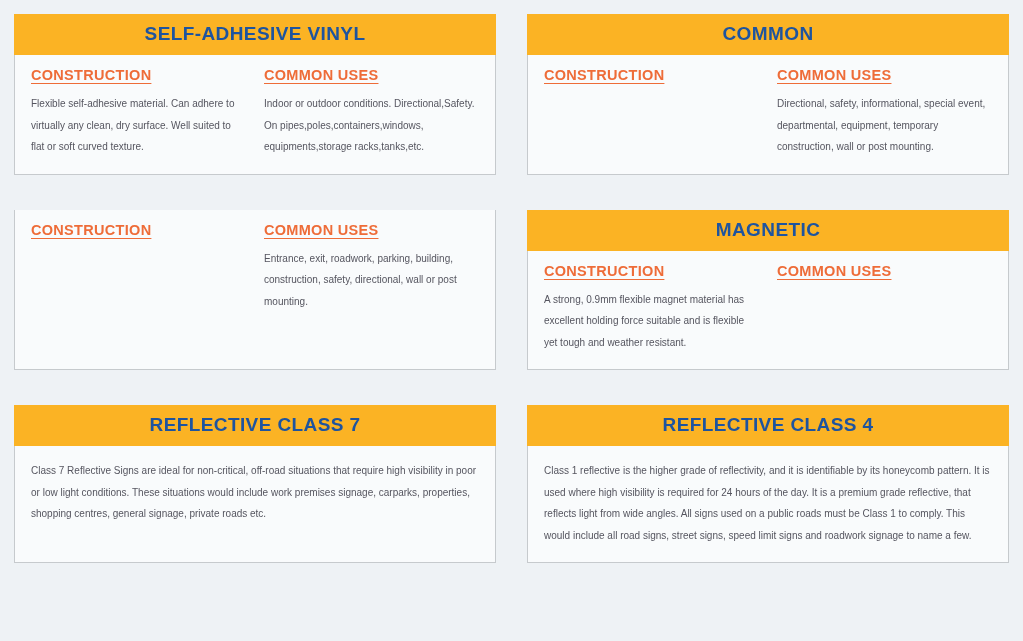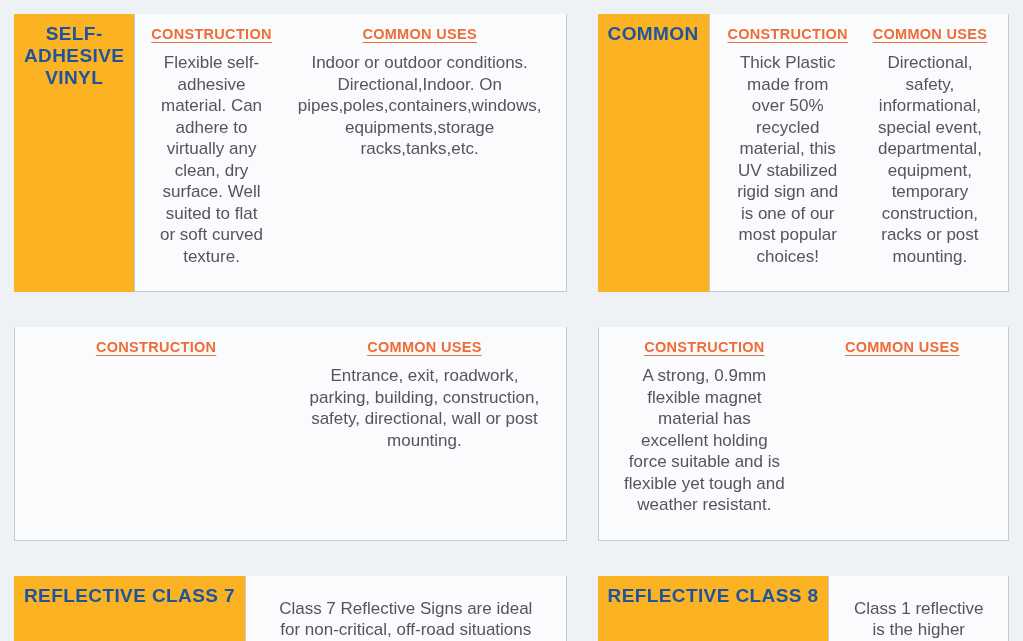--- a/index.html
+++ b/index.html
@@ -11,60 +11,59 @@
     font-family: "Liberation Sans", sans-serif;
     padding: 14px;
     overflow: hidden;
   }
   .grid {
     display: grid;
     grid-template-columns: 1fr 1fr;
     column-gap: 31px;
     row-gap: 35px;
   }
-  .card { display: flex; }
+  .card { display: flex; flex-direction: column; }
   .card-header {
     background: var(--header-bg, #fbb324);
     text-align: center;
     padding: 9px 10px 10px;
   }
   .card-title {
     margin: 0;
     color: var(--header-text, #1e549f);
     font-size: 19px;
     font-weight: bold;
     letter-spacing: 0.4px;
   }
   .card-body {
     flex: 1;
     background: var(--card-bg, #f9fbfc);
     border: 1px solid var(--card-border, #c6cacd);
     border-top: none;
     padding: 12px 16px 16px;
-    text-align: center;
   }
   .two-col {
     display: grid;
     grid-template-columns: 1fr 1fr;
     column-gap: 18px;
     align-items: start;
   }
   .subhead {
     margin: 0 0 10px;
     color: var(--subheading-color, #ee6c38);
     font-size: 14.5px;
     font-weight: bold;
     letter-spacing: 0.3px;
     text-decoration: underline;
     text-underline-offset: 3px;
   }
   .body-text {
-    margin: 8px;
+    margin: 0;
     color: var(--body-text-color, #55555f);
-    font-size: 17px;
+    font-size: 10px;
     line-height: 21.5px;
     overflow-wrap: break-word;
   }
   .single .body-text { padding-top: 2px; }
 </style>
 </head>
 <body>
 
 <div class="grid">
 
@@ -72,54 +71,56 @@
     <header class="card-header">
       <h2 class="card-title">SELF-ADHESIVE VINYL</h2>
     </header>
     <div class="card-body two-col">
       <div>
         <h3 class="subhead">CONSTRUCTION</h3>
         <p class="body-text">Flexible self-adhesive material. Can adhere to virtually any clean, dry surface. Well suited to flat or soft curved texture.</p>
       </div>
       <div>
         <h3 class="subhead">COMMON USES</h3>
-        <p class="body-text">Indoor or outdoor conditions. Directional,Indoor. On pipes,poles,containers,windows, equipments,storage racks,tanks,etc.</p>
+        <p class="body-text">Indoor or outdoor conditions. Directional,Safety. On pipes,poles,containers,windows, equipments,storage racks,tanks,etc.</p>
       </div>
     </div>
   </section>
 
   <section class="card">
     <header class="card-header">
       <h2 class="card-title">COMMON</h2>
     </header>
     <div class="card-body two-col">
       <div>
         <h3 class="subhead">CONSTRUCTION</h3>
-        <p class="body-text">Thick Plastic made from over 50% recycled material, this UV stabilized rigid sign and is one of our most popular choices!</p>
       </div>
       <div>
         <h3 class="subhead">COMMON USES</h3>
-        <p class="body-text">Directional, safety, informational, special event, departmental, equipment, temporary construction, racks or post mounting.</p>
+        <p class="body-text">Directional, safety, informational, special event, departmental, equipment, temporary construction, wall or post mounting.</p>
       </div>
     </div>
   </section>
 
   <section class="card">
     <div class="card-body two-col">
       <div>
         <h3 class="subhead">CONSTRUCTION</h3>
       </div>
       <div>
         <h3 class="subhead">COMMON USES</h3>
         <p class="body-text">Entrance, exit, roadwork, parking, building, construction, safety, directional, wall or post mounting.</p>
       </div>
     </div>
   </section>
 
   <section class="card">
+    <header class="card-header">
+      <h2 class="card-title">MAGNETIC</h2>
+    </header>
     <div class="card-body two-col">
       <div>
         <h3 class="subhead">CONSTRUCTION</h3>
         <p class="body-text">A strong, 0.9mm flexible magnet material has excellent holding force suitable and is flexible yet tough and weather resistant.</p>
       </div>
       <div>
         <h3 class="subhead">COMMON USES</h3>
       </div>
     </div>
   </section>
@@ -128,20 +129,20 @@
     <header class="card-header">
       <h2 class="card-title">REFLECTIVE CLASS 7</h2>
     </header>
     <div class="card-body single">
       <p class="body-text">Class 7 Reflective Signs are ideal for non-critical, off-road situations that require high visibility in poor or low light conditions. These situations would include work premises signage, carparks, properties, shopping centres, general signage, private roads etc.</p>
     </div>
   </section>
 
   <section class="card">
     <header class="card-header">
-      <h2 class="card-title">REFLECTIVE CLASS 8</h2>
+      <h2 class="card-title">REFLECTIVE CLASS 4</h2>
     </header>
     <div class="card-body single">
       <p class="body-text">Class 1 reflective is the higher grade of reflectivity, and it is identifiable by its honeycomb pattern. It is used where high visibility is required for 24 hours of the day. It is a premium grade reflective, that reflects light from wide angles. All signs used on a public roads must be Class 1 to comply. This would include all road signs, street signs, speed limit signs and roadwork signage to name a few.</p>
     </div>
   </section>
 
 </div>
 
 </body></html>

